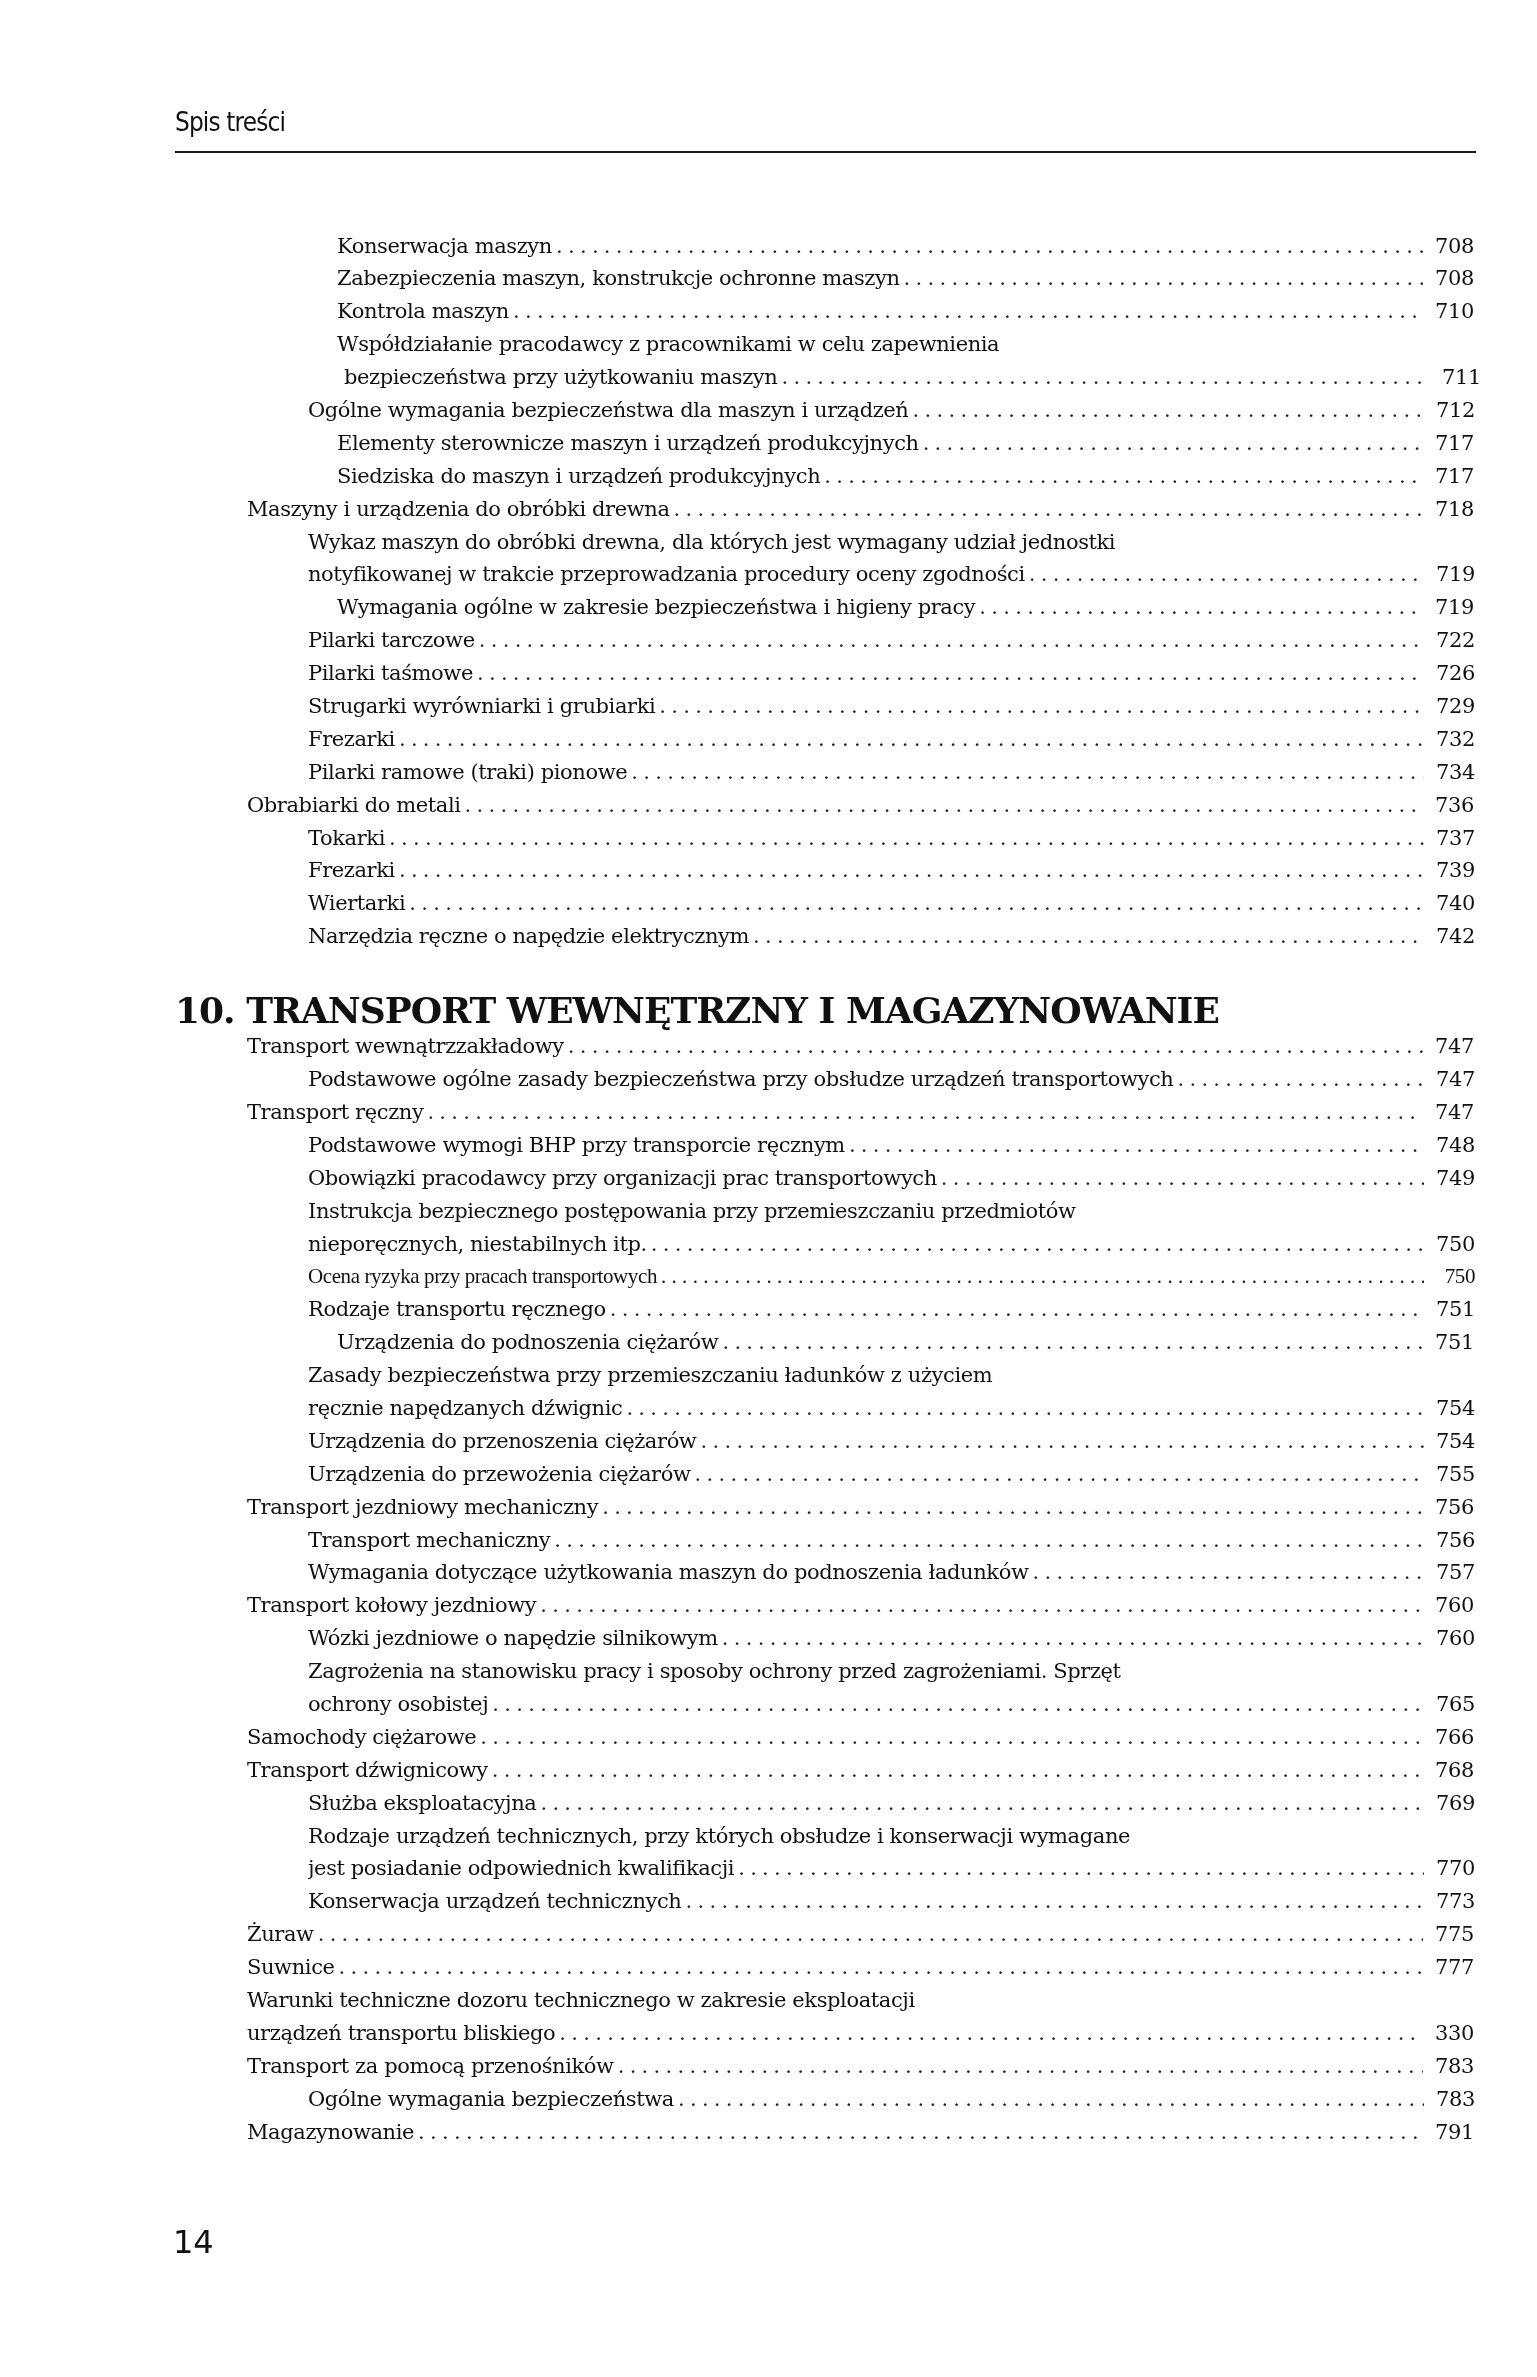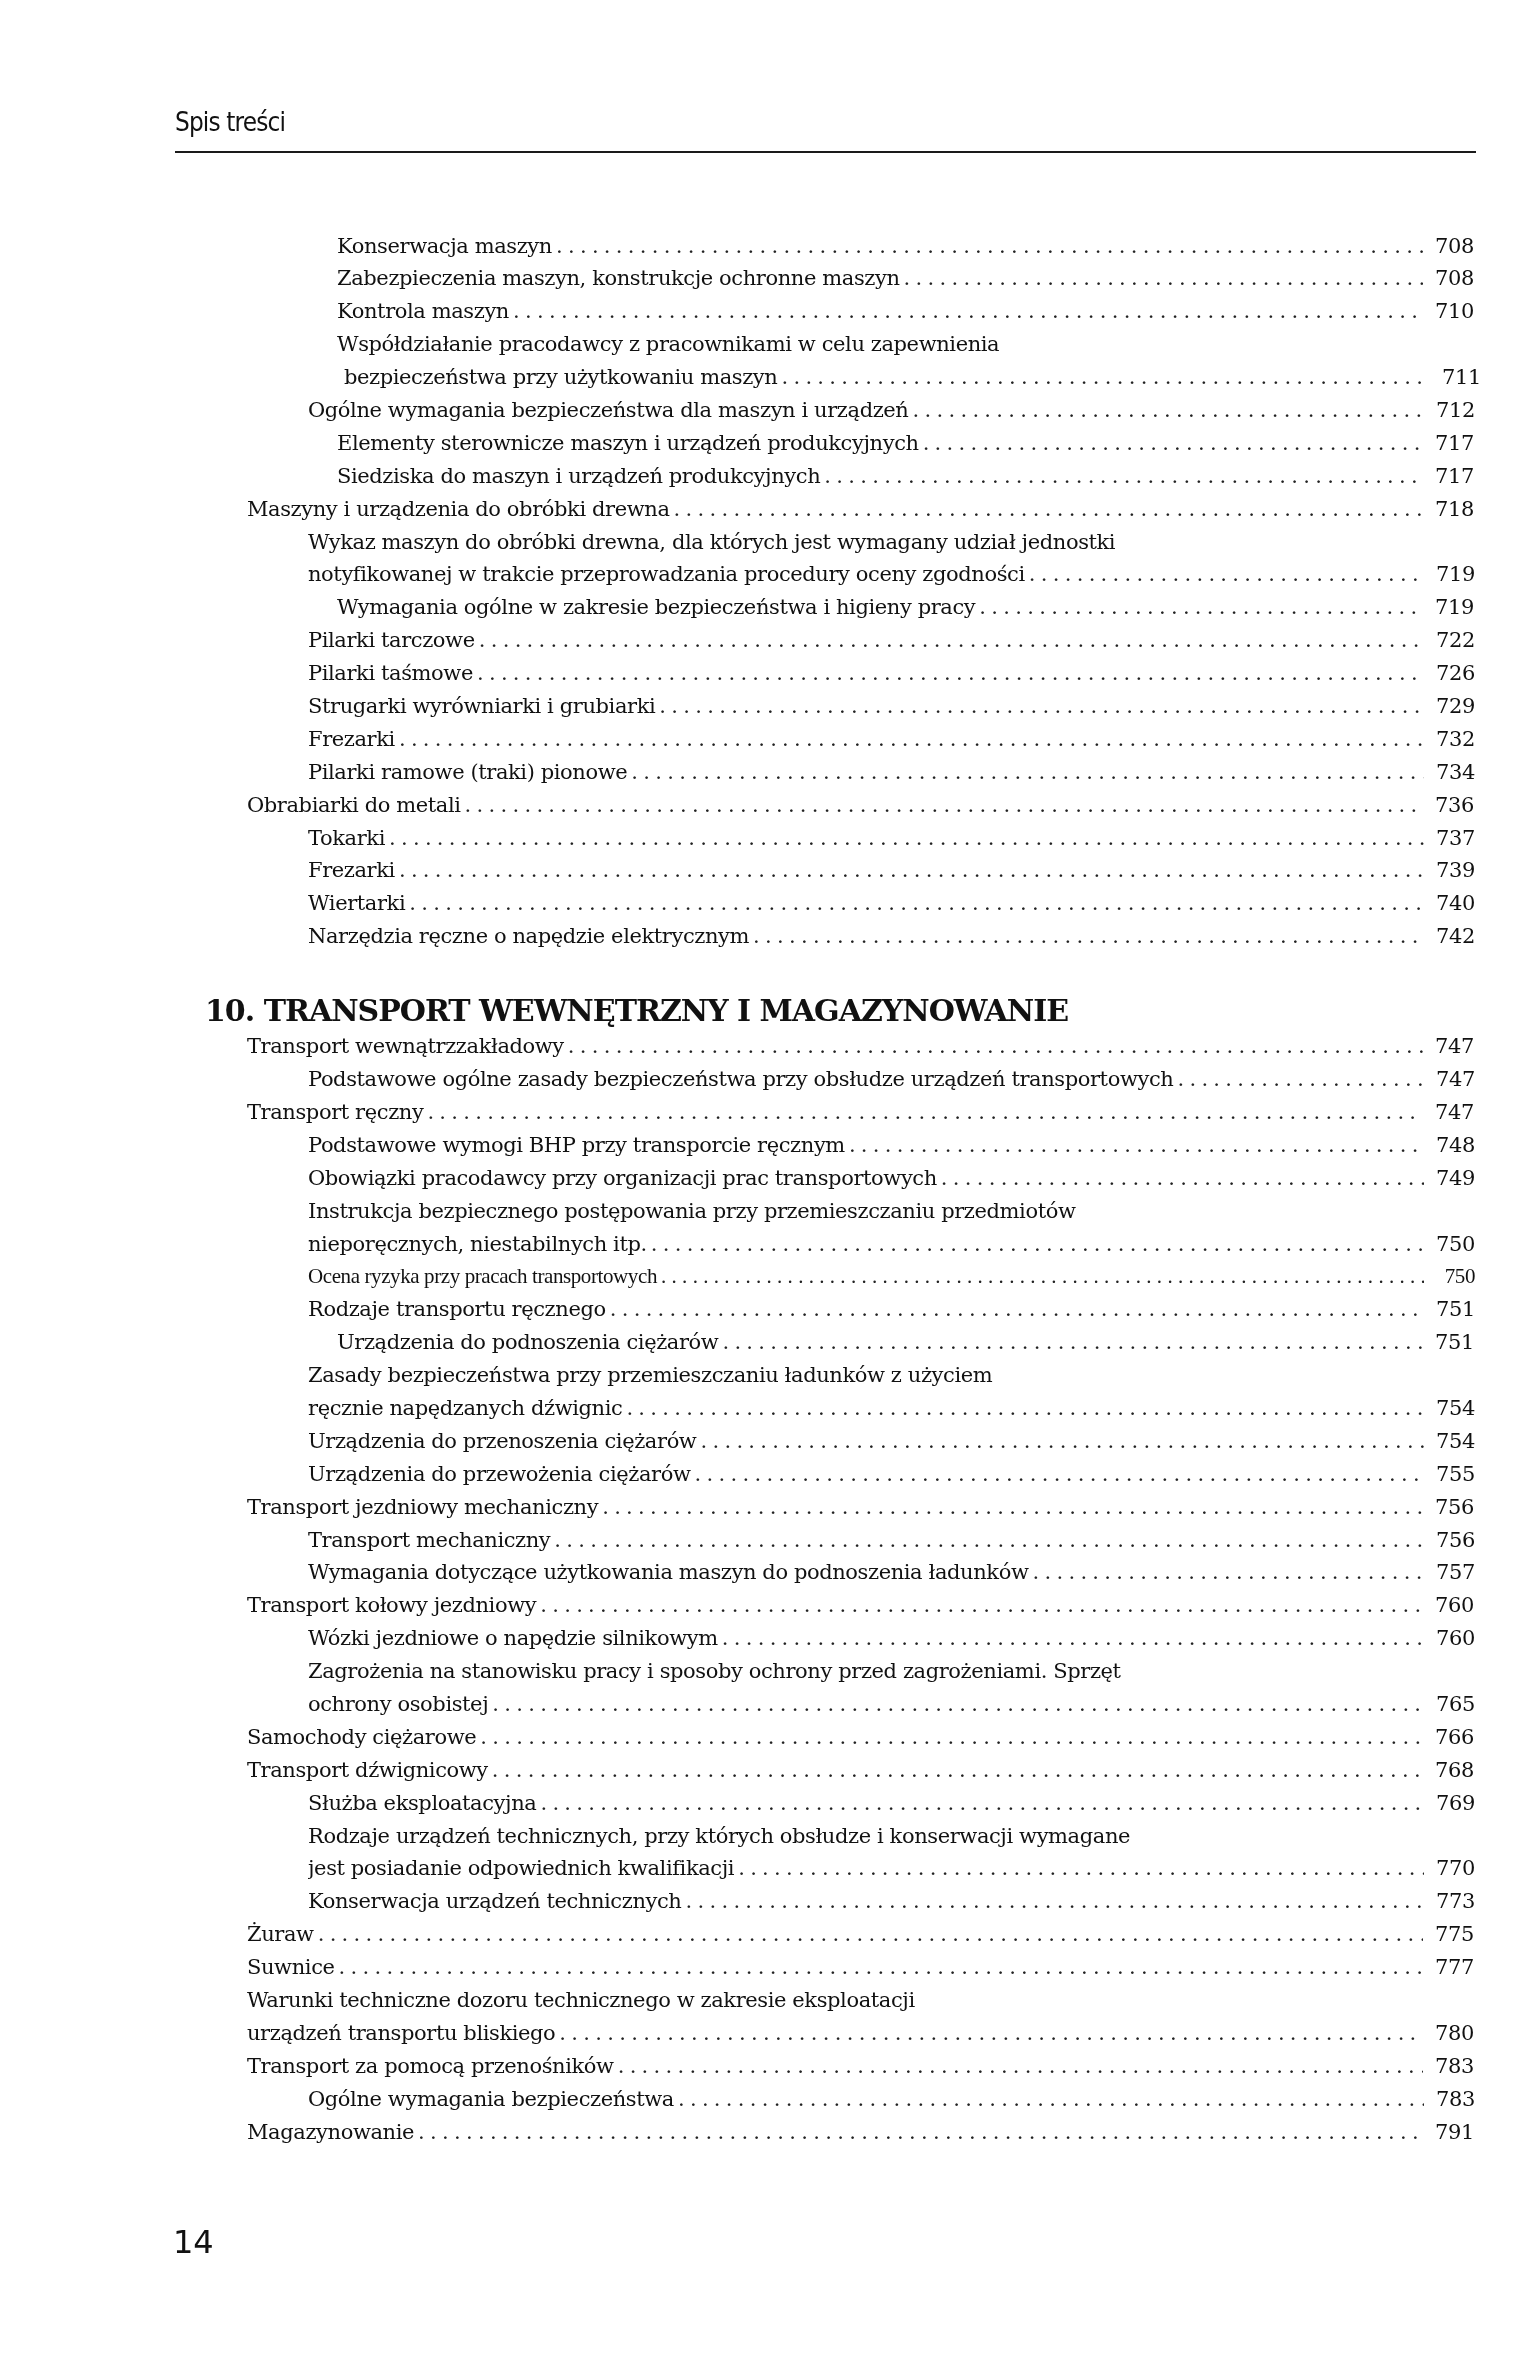--- a/index.html
+++ b/index.html
@@ -16,22 +16,22 @@
     font-family: "DejaVu Serif", serif; font-size: 21px; letter-spacing: -0.4px;
     white-space: nowrap; display: flex; align-items: baseline; overflow: hidden;
   }
   .line .label { flex: 0 0 auto; }
   .line .leader {
     flex: 1 1 auto; overflow: hidden; white-space: nowrap; margin: 0 6.6px 0 4px;
     letter-spacing: 5.3px; color: #222;
   }
   .line .page { flex: 0 0 auto; text-align: right; min-width: 44px; }
   .chapter {
-    position: absolute; left: 205px; height: 37px; line-height: 37px;
-    font-family: "DejaVu Serif", serif; font-weight: bold; font-size: 30px; letter-spacing: -1px;
+    position: absolute; left: 175px; height: 37px; line-height: 37px;
+    font-family: "DejaVu Serif", serif; font-weight: bold; font-size: 36px; letter-spacing: -1px;
     white-space: nowrap;
   }
   .folio {
     position: absolute; left: 173px; top: 2223px;
     font-family: "DejaVu Sans", sans-serif; font-size: 32px;
   }
 </style>
 </head>
 <body>
 
@@ -281,21 +281,21 @@
       <span class="label">Suwnice</span>
       <span class="leader">............................................................................................................................................................................................................................................................................................................</span>
       <span class="page">777</span>
     </div>
     <div class="line" style="left: 247px; width: 1227px; top: 1984px;">
       <span class="label">Warunki techniczne dozoru technicznego w zakresie eksploatacji</span>
     </div>
     <div class="line" style="left: 247px; width: 1227px; top: 2017px;">
       <span class="label">urządzeń transportu bliskiego</span>
       <span class="leader">............................................................................................................................................................................................................................................................................................................</span>
-      <span class="page">780</span>
+      <span class="page">330</span>
     </div>
     <div class="line" style="left: 247px; width: 1227px; top: 2050px;">
       <span class="label">Transport za pomocą przenośników</span>
       <span class="leader">............................................................................................................................................................................................................................................................................................................</span>
       <span class="page">783</span>
     </div>
     <div class="line" style="left: 308px; width: 1167px; top: 2083px;">
       <span class="label">Ogólne wymagania bezpieczeństwa</span>
       <span class="leader">............................................................................................................................................................................................................................................................................................................</span>
       <span class="page">783</span>

